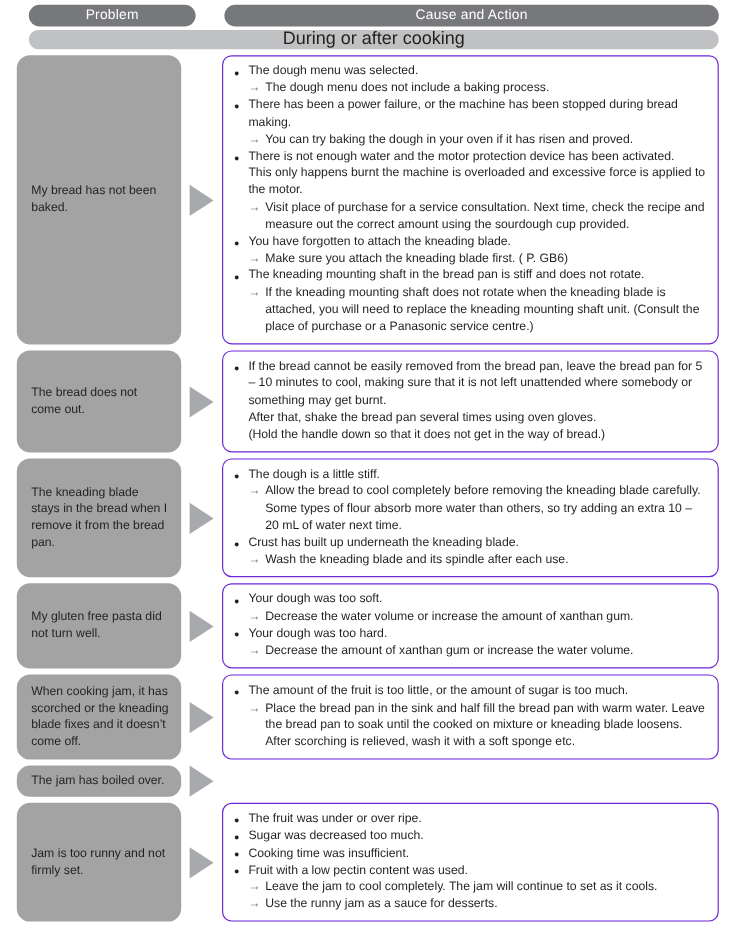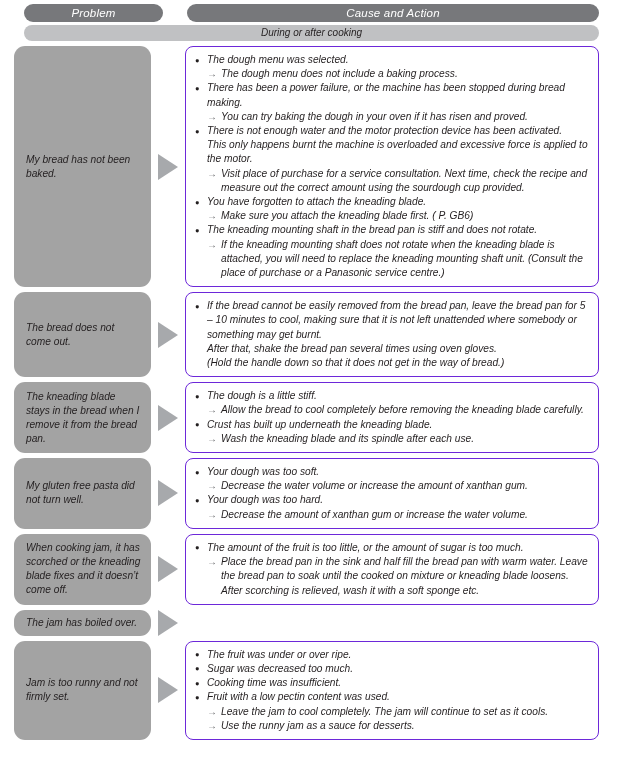--- a/index.html
+++ b/index.html
@@ -14,21 +14,20 @@
     color: #231f20;
     -webkit-font-smoothing: antialiased;
   }
   .page {
     position: relative;
     width: 613px;
     height: 777px;
     box-sizing: border-box;
     padding: 0;
     overflow: hidden;
-    font-style: italic;
   }
 
   
   .header-row {
     display: flex;
     align-items: center;
     padding: 4px 14px 0 24px;
     height: 22px;
     box-sizing: border-box;
   }
@@ -55,21 +54,21 @@
   .band-row {
     padding: 3px 14px 3px 24px;
   }
   .band {
     background: #c0c1c3;
     color: #231f20;
     border-radius: 9px;
     height: 16px;
     line-height: 16px;
     text-align: center;
-    font-size: 10px;
+    font-size: 15px;
   }
 
   
   .rows {
     padding: 2px 14px 0 14px;
   }
   .row {
     display: flex;
     align-items: stretch;
     margin-bottom: 5px;
@@ -209,20 +208,21 @@
         <div class="problem-cell">
           <div class="problem-text">The kneading blade stays in the bread when I remove it from the bread pan.</div>
         </div>
         <div class="arrow-cell">
           <div class="arrow"></div>
         </div>
         <div class="cause-cell">
           <ul class="lines">
             <li class="bullet">The dough is a little stiff.</li>
             <li class="arrowline">Allow the bread to cool completely before removing the kneading blade carefully.</li>
+            <li class="cont">Some types of flour absorb more water than others, so try adding an extra 10 – 20 mL of water next time.</li>
             <li class="bullet">Crust has built up underneath the kneading blade.</li>
             <li class="arrowline">Wash the kneading blade and its spindle after each use.</li>
           </ul>
         </div>
       </div>
       <div class="row">
         <div class="problem-cell">
           <div class="problem-text">My gluten free pasta did not turn well.</div>
         </div>
         <div class="arrow-cell">

